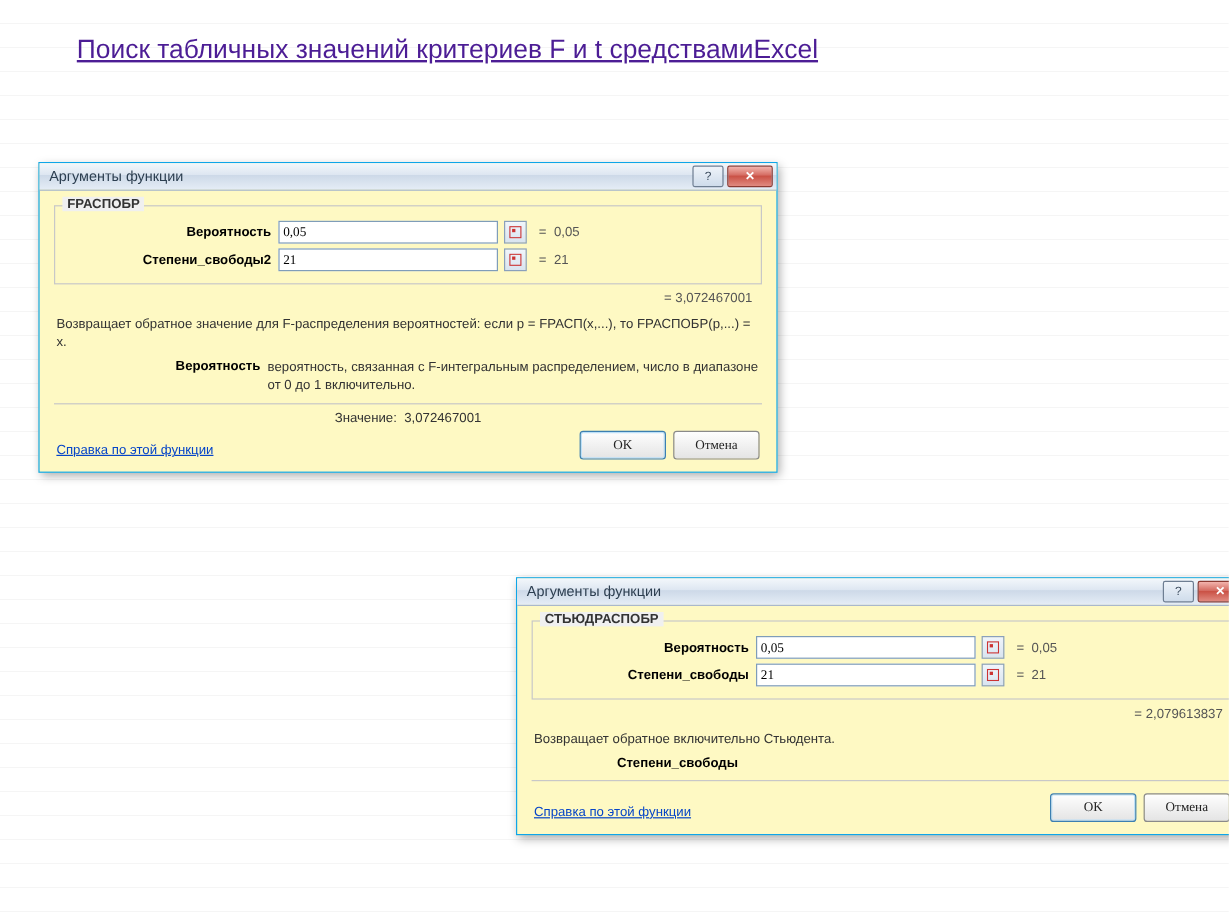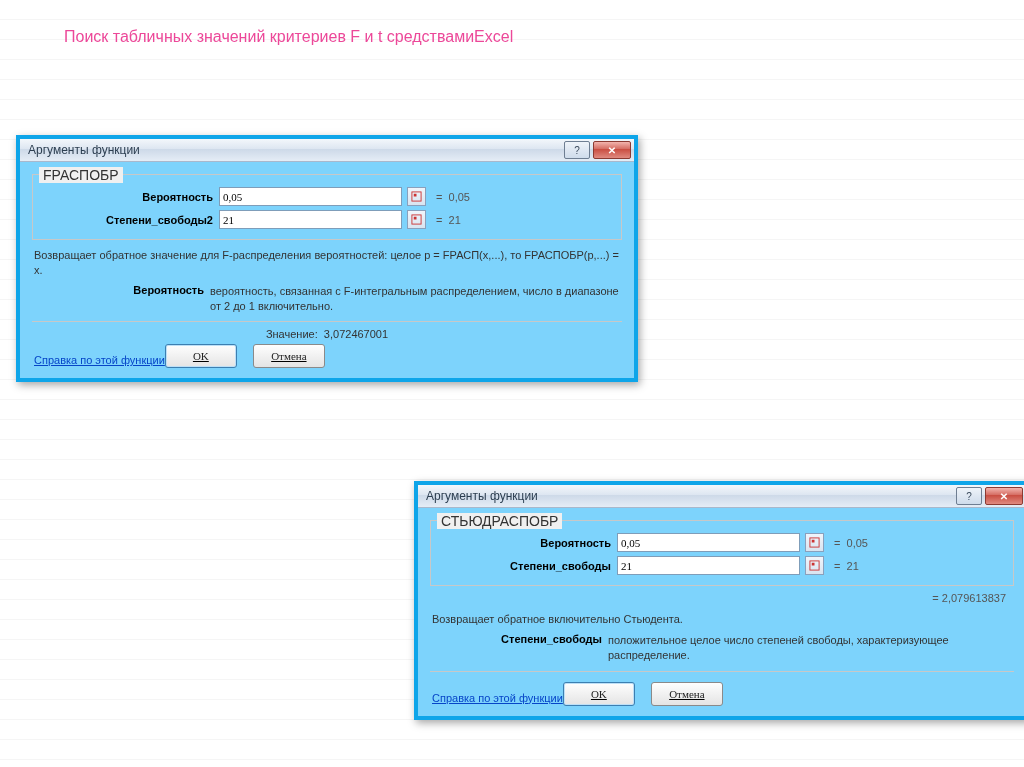--- a/index.html
+++ b/index.html
@@ -10,37 +10,39 @@
   font-size: 11px;
   width: 1024px;
   height: 767px;
   position: relative;
   overflow: hidden;
 }
 .page-title {
   position: absolute;
   top: 28px;
   left: 64px;
-  font-size: 16px;
-  color: #ec4899;
+  font-size: 22px;
+  color: #4c1d95;
+  text-decoration: underline;
 }
 .bg-grid {
   position: absolute;
   left: 0;
   width: 1024px;
   height: 100%;
   background:
     repeating-linear-gradient(to bottom, transparent 0 19px, #d6d6d6 19px 20px);
   opacity: 0.25;
 }
 .dialog {
   position: absolute;
-  background: #7dd3fc;
-  border: 4px solid #0ea5e9;
+  background: #fef9c3;
+  border: 1px solid #0ea5e9;
   box-shadow: 2px 3px 8px rgba(0,0,0,0.35);
+  margin-left: 16px;
 }
 .dialog1 { top: 135px; left: 16px; width: 614px; }
 .dialog2 { top: 481px; left: 414px; width: 608px; }
 .titlebar {
   height: 22px;
   background: linear-gradient(#f3f7fb, #dde6f1 45%, #cdd9e8 46%, #e5edf6);
   border-bottom: 1px solid #a9b8cc;
   display: flex;
   align-items: center;
   justify-content: space-between;
@@ -64,21 +66,21 @@
 .body { padding: 8px 12px 10px; }
 .groupbox {
   border: 1px solid #c8c8c8;
   padding: 8px 10px 6px;
   position: relative;
   margin-top: 4px;
 }
 .groupbox .legend {
   position: absolute; top:-8px; left:6px;
   background:#f0f0f0; padding:0 4px;
-  font-size:14px;color:#333;
+  font-size:11px;color:#333;font-weight:bold;
 }
 .argrow { display:flex; align-items:center; margin:4px 0; }
 .argrow .lbl { flex:0 0 170px; text-align:right; padding-right:6px; font-weight:bold; }
 .argrow input {
   flex:0 0 175px; height:17px;
   border:1px solid #7f9db9; padding:0 3px;
   font:11px Tahoma;
 }
 .refbtn {
   width:17px;height:17px;margin-left:5px;
@@ -87,24 +89,24 @@
 }
 .refbtn svg{width:11px;height:11px;}
 .eq { margin-left:10px;color:#555; }
 .result-line { text-align:right; color:#555; margin-top:6px; padding-right:8px;}
 .result-line .eq2 { display:inline-block; text-align:left; }
 .desc { margin:8px 2px 4px; color:#333; line-height:1.35;}
 .argdesc { display:flex; margin:6px 2px; }
 .argdesc .n { flex:0 0 170px; text-align:right; padding-right:6px; font-weight:bold;}
 .argdesc .t { flex:1; color:#333; line-height:1.35;}
 .sep { height:1px; background:#c8c8c8; margin:8px 0 6px; }
-.footer { display:flex; align-items:center; justify-content:flex-start; padding:4px 2px 0;}
+.footer { display:flex; align-items:center; justify-content:space-between; padding:4px 2px 0;}
 .valline { color:#333;text-align:center;}
 .helplink { color:#0645c8; text-decoration:underline; cursor:pointer; margin-top:8px; display:inline-block;}
-.btnrow { display:flex; gap:16px;text-decoration:underline; }
+.btnrow { display:flex; gap:6px; }
 .btn {
   min-width:70px; height:22px;
   border:1px solid #8a8a8a; border-radius:3px;
   background:linear-gradient(#fefefe,#e4e4e4);
   display:flex;align-items:center;justify-content:center;
   font:11px Tahoma;color:#222;cursor:pointer;
 }
 .btn.default { border:1px solid #3c7fb1; box-shadow:inset 0 0 0 1px #bde0f7;}
 </style>
 </head>
@@ -145,24 +147,27 @@
         <div class="refbtn">
           <svg viewBox="0 0 12 12">
               <rect x="1" y="1" width="10" height="10" fill="none" stroke="#c33" stroke-width="1"></rect>
               <rect x="3" y="3" width="3" height="3" fill="#c33"></rect>
             </svg>
         </div>
         <span class="eq"><span>=</span>&nbsp; <span>21</span></span>
       </div>
     </div>
 
-    <div class="desc">Возвращает обратное значение для F-распределения вероятностей: целое p = FРАСП(x,...), то FРАСПОБР(p,...) = x.</div>
+    <div class="result-line">
+      <span class="eq2">=  3,072467001</span>
+    </div>
+    <div class="desc">Возвращает обратное значение для F-распределения вероятностей: если p = FРАСП(x,...), то FРАСПОБР(p,...) = x.</div>
     <div class="argdesc">
       <div class="n">Вероятность</div>
-      <div class="t">вероятность, связанная с F-интегральным распределением, число в диапазоне от 2 до 1 включительно.</div>
+      <div class="t">вероятность, связанная с F-интегральным распределением, число в диапазоне от 0 до 1 включительно.</div>
     </div>
     <div class="sep"></div>
     <div class="valline">
       <span>Значение:</span>&nbsp; <span>3,072467001</span>
     </div>
     <div class="footer">
       <span class="helplink">Справка по этой функции</span>
       <div class="btnrow">
         <div class="btn default">OK</div>
         <div class="btn">Отмена</div>
@@ -207,21 +212,20 @@
         <span class="eq"><span>=</span>&nbsp; <span>21</span></span>
       </div>
     </div>
 
     <div class="result-line">
       <span class="eq2">=  2,079613837</span>
     </div>
     <div class="desc">Возвращает обратное включительно Стьюдента.</div>
     <div class="argdesc">
       <div class="n">Степени_свободы</div>
-      <div class="t">положительное целое число степеней свободы, характеризующее распределение.</div>
     </div>
     <div class="sep"></div>
     <div class="footer">
       <span class="helplink">Справка по этой функции</span>
       <div class="btnrow">
         <div class="btn default">OK</div>
         <div class="btn">Отмена</div>
       </div>
     </div>
   </div>

